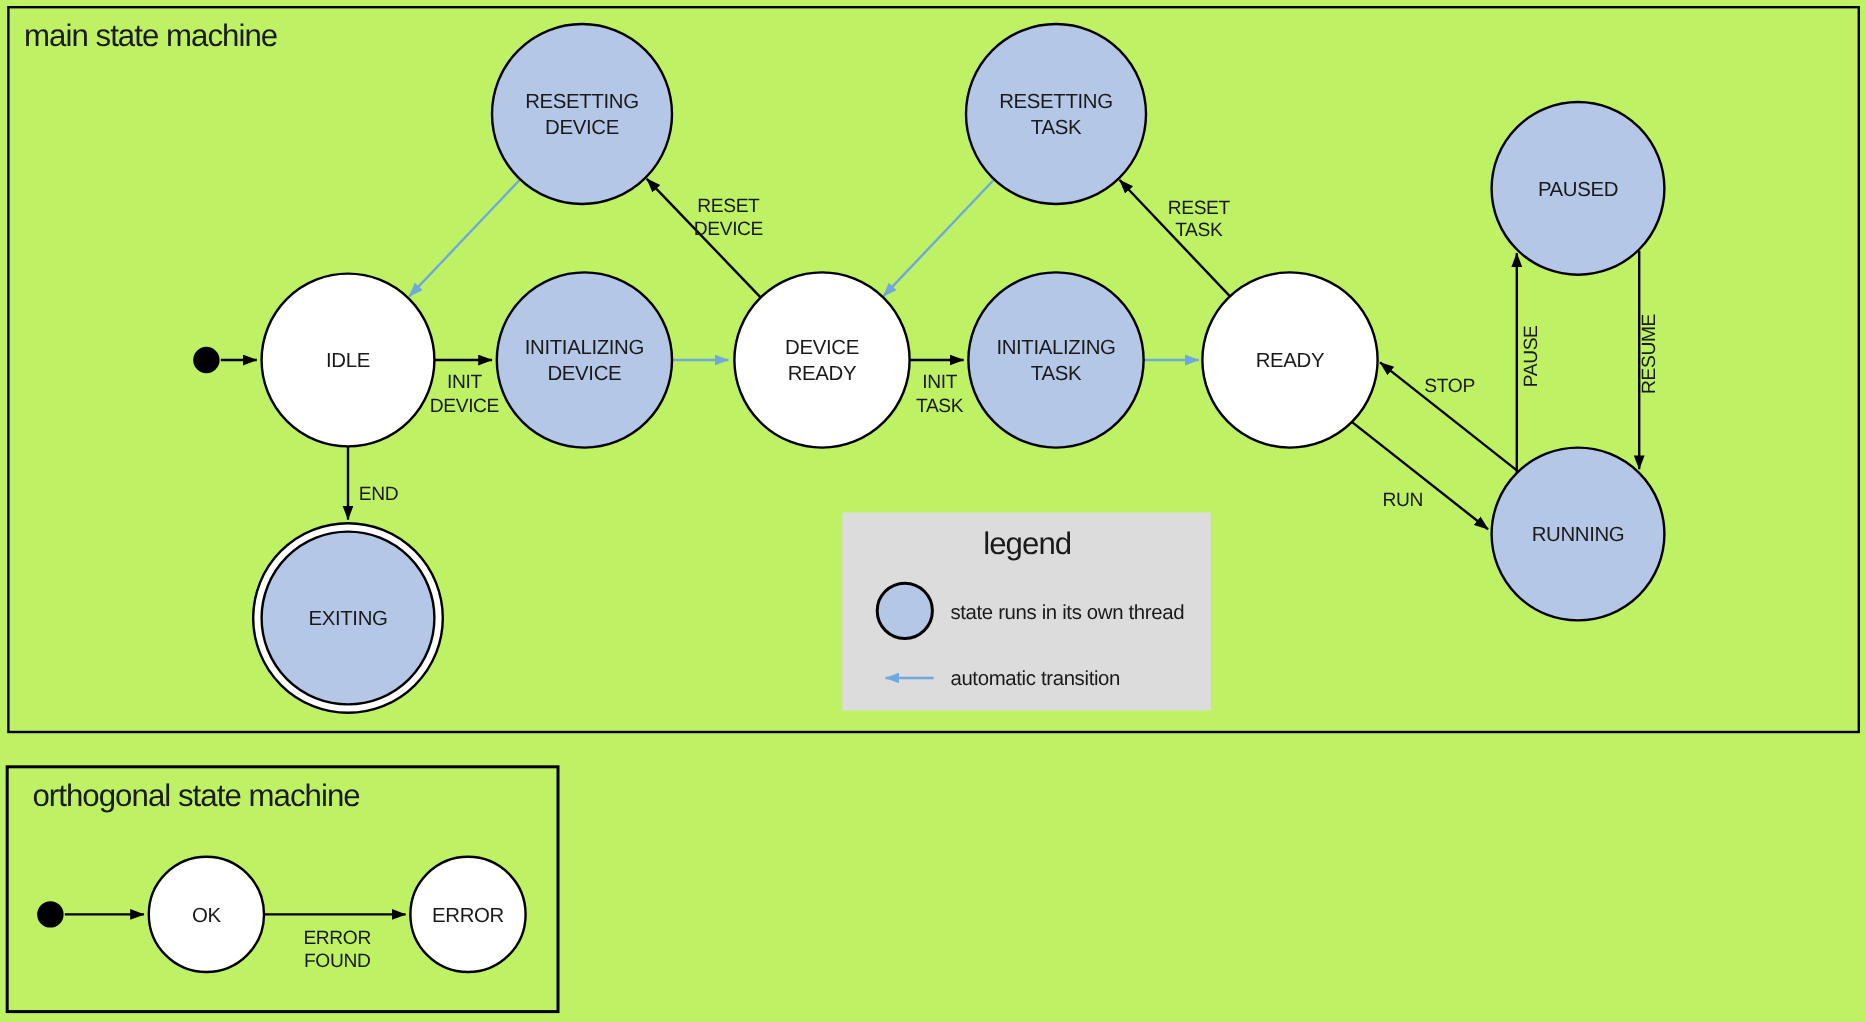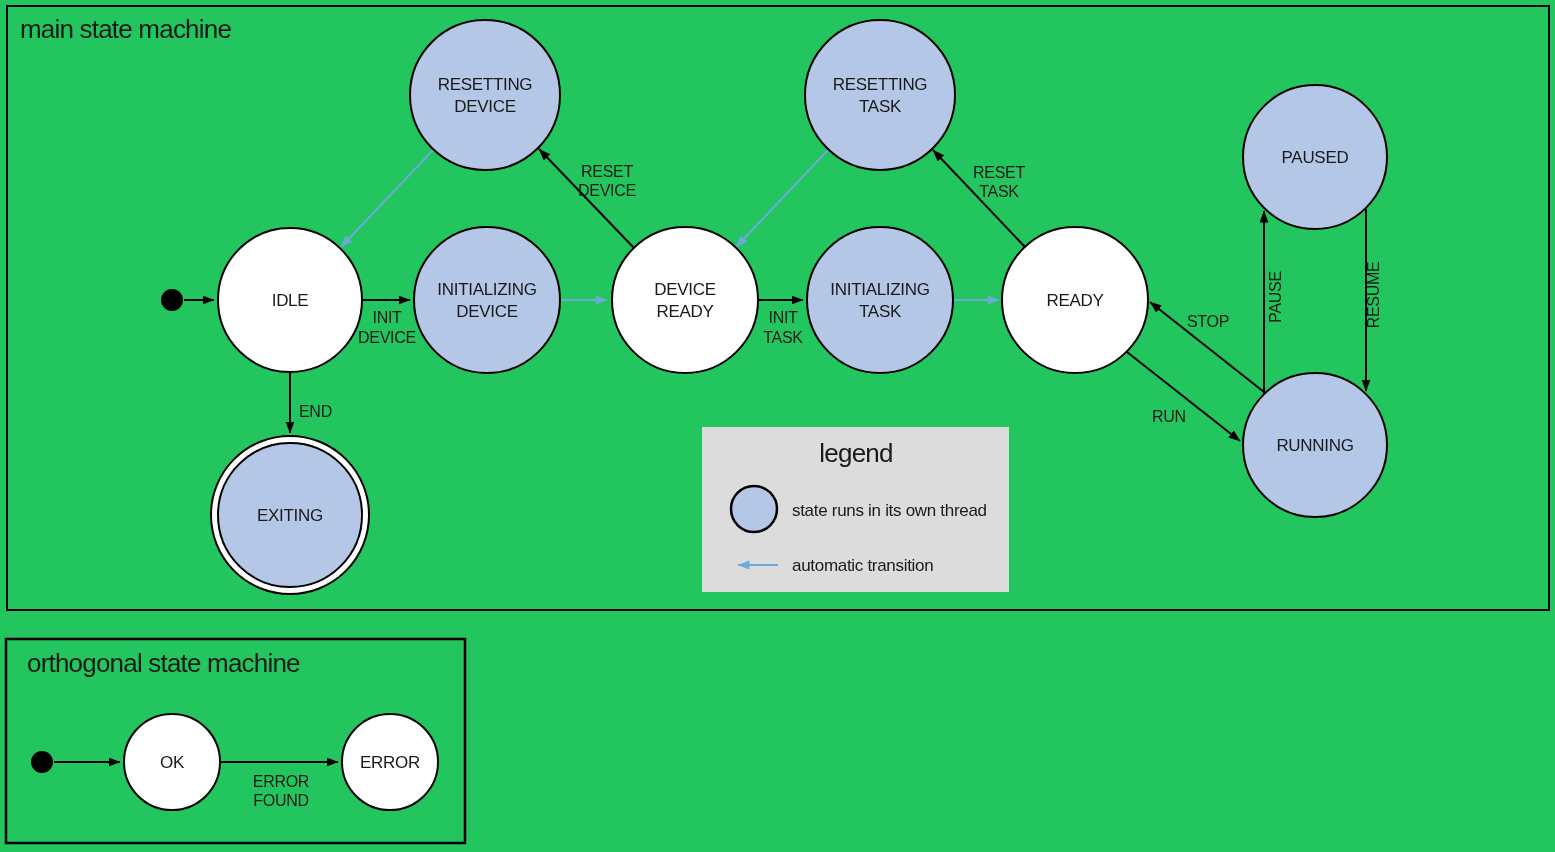--- a/index.html
+++ b/index.html
@@ -1,16 +1,16 @@
 <!DOCTYPE html>
 <html><head>
 <meta charset="utf-8">
 <style>
   html,body{margin:0;padding:0;background:#fff;}
-  .page{position:relative;width:1555px;height:852px;background:#22c55e;overflow:hidden;}
+  .page{position:relative;width:1555px;height:852px;background:#bef264;overflow:hidden;}
   svg{display:block;}
   text{font-family:"Liberation Sans",sans-serif;fill:#1a1a1a;letter-spacing:-0.3px;}
   .box-title{font-size:26px;letter-spacing:-0.8px;}
   .state-label{font-size:17px;text-anchor:middle;font-weight:500;}
   .edge-label{font-size:16px;text-anchor:middle;font-weight:500;}
   .edge-label-start{font-size:16px;text-anchor:start;font-weight:500;}
   .legend-title{font-size:26px;text-anchor:middle;letter-spacing:-0.8px;}
   .legend-note{font-size:17px;text-anchor:start;}
   .state{fill:#ffffff;stroke:#000000;stroke-width:2;}
   .thread{fill:#b4c7e7;}

